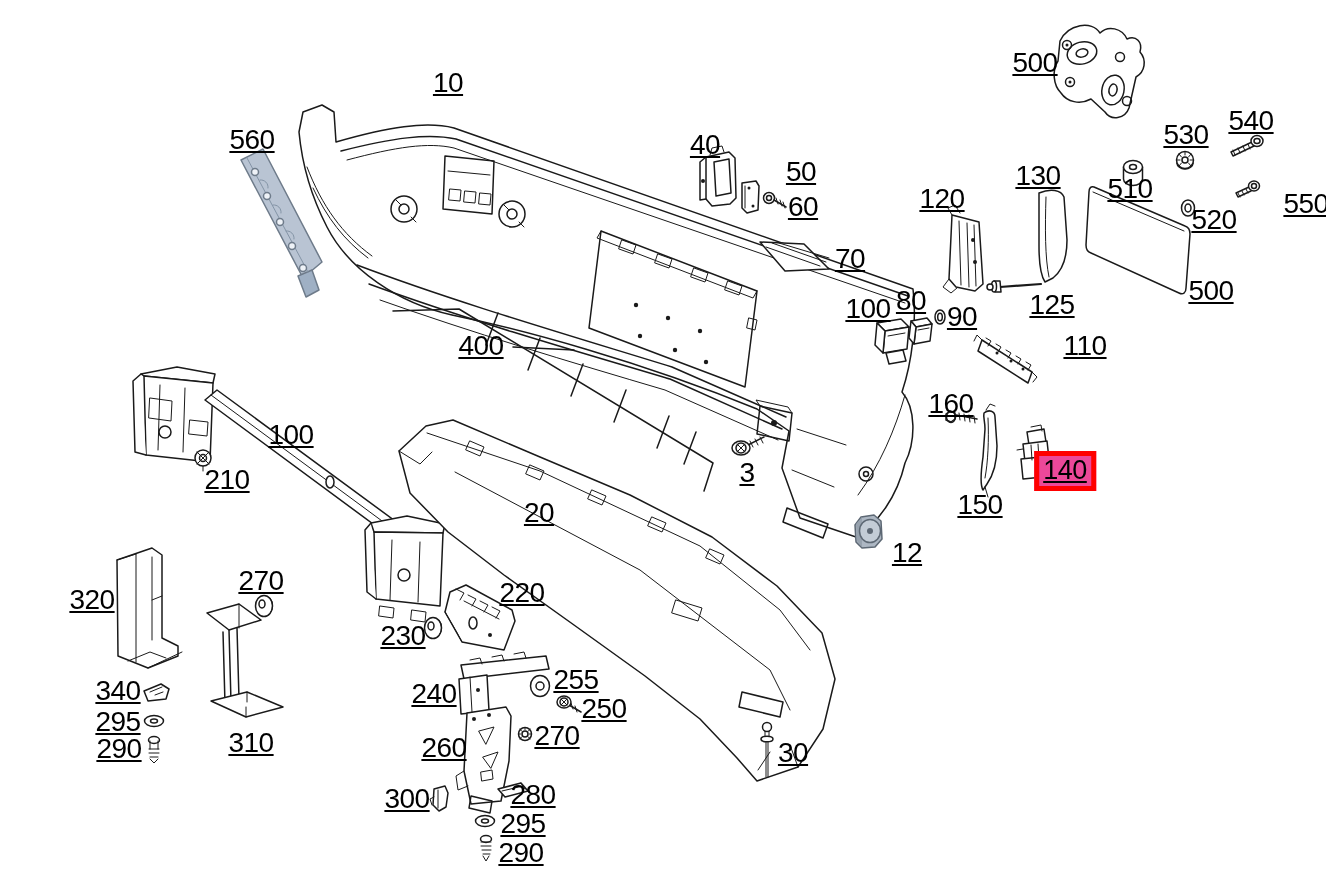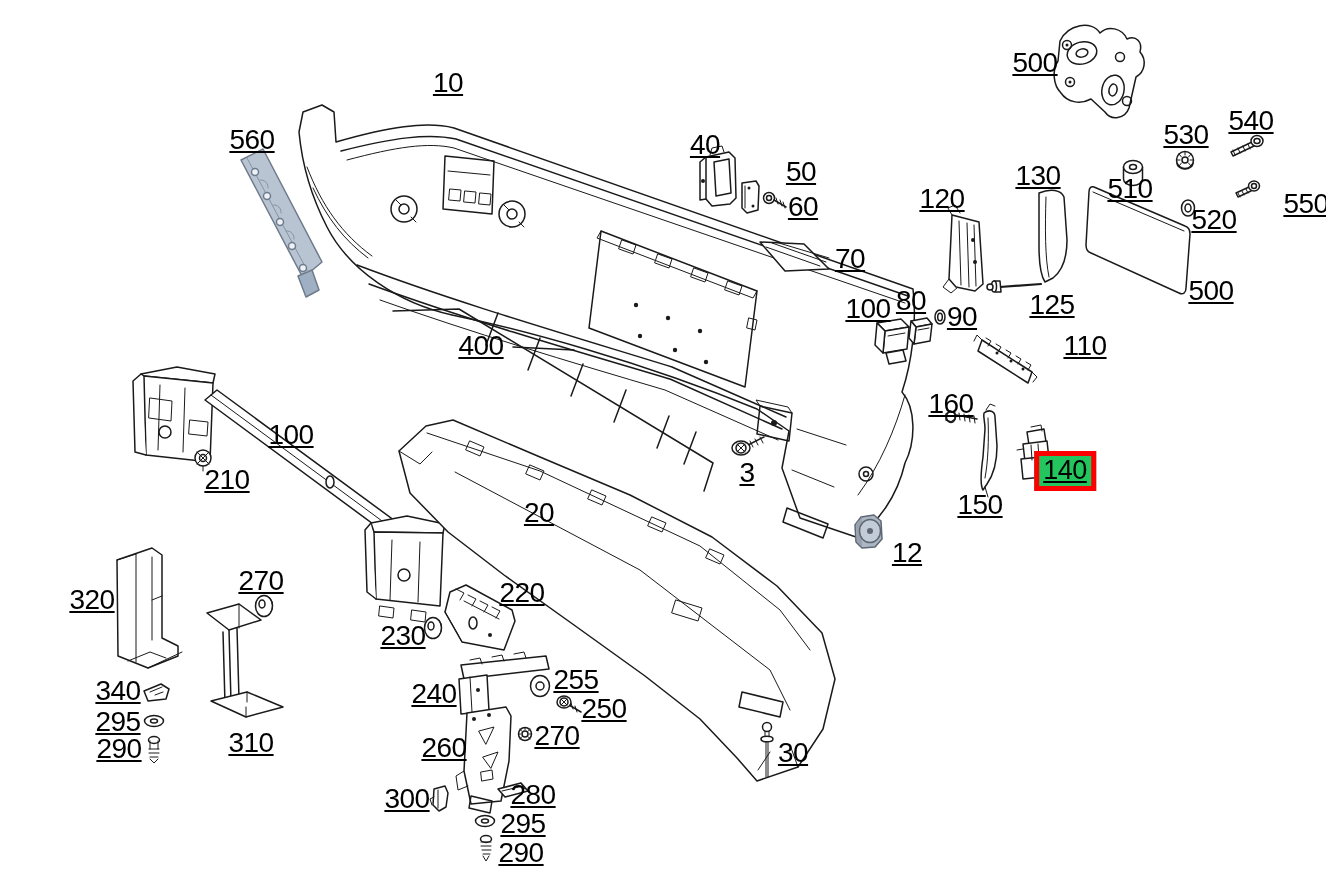--- a/index.html
+++ b/index.html
@@ -24,21 +24,21 @@
   #drawing .f12d{fill:#5d6874;stroke:none;}
   #labels-layer{position:absolute;left:0;top:0;width:100%;height:100%;}
   .part-label{
     position:absolute;transform:translate(-50%,-50%);
     font-size:28px;line-height:1;color:#000;white-space:nowrap;
     letter-spacing:-0.5px;
     text-decoration:underline;
   }
   .part-label.highlighted{
     border:5px solid var(--hl-color,#ff0000);
-    background:#22c55e;padding:1px 4px 2px 4px;font-size:27px;text-align:center;
+    background:#ec4899;padding:1px 4px 2px 4px;font-size:27px;text-align:center;
   }
 </style>
 </head>
 <body>
 
 <div id="stage">
 
 <svg id="drawing" width="1326" height="881" viewBox="0 0 1326 881">
 
   <g>

